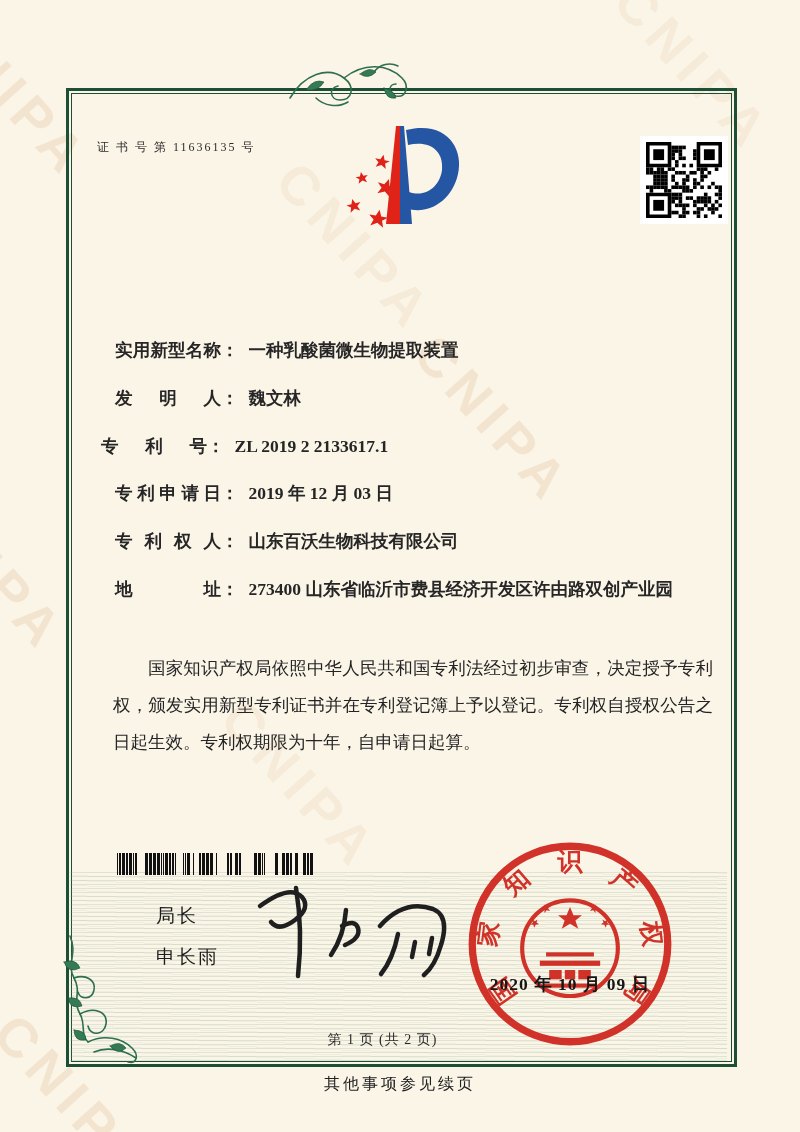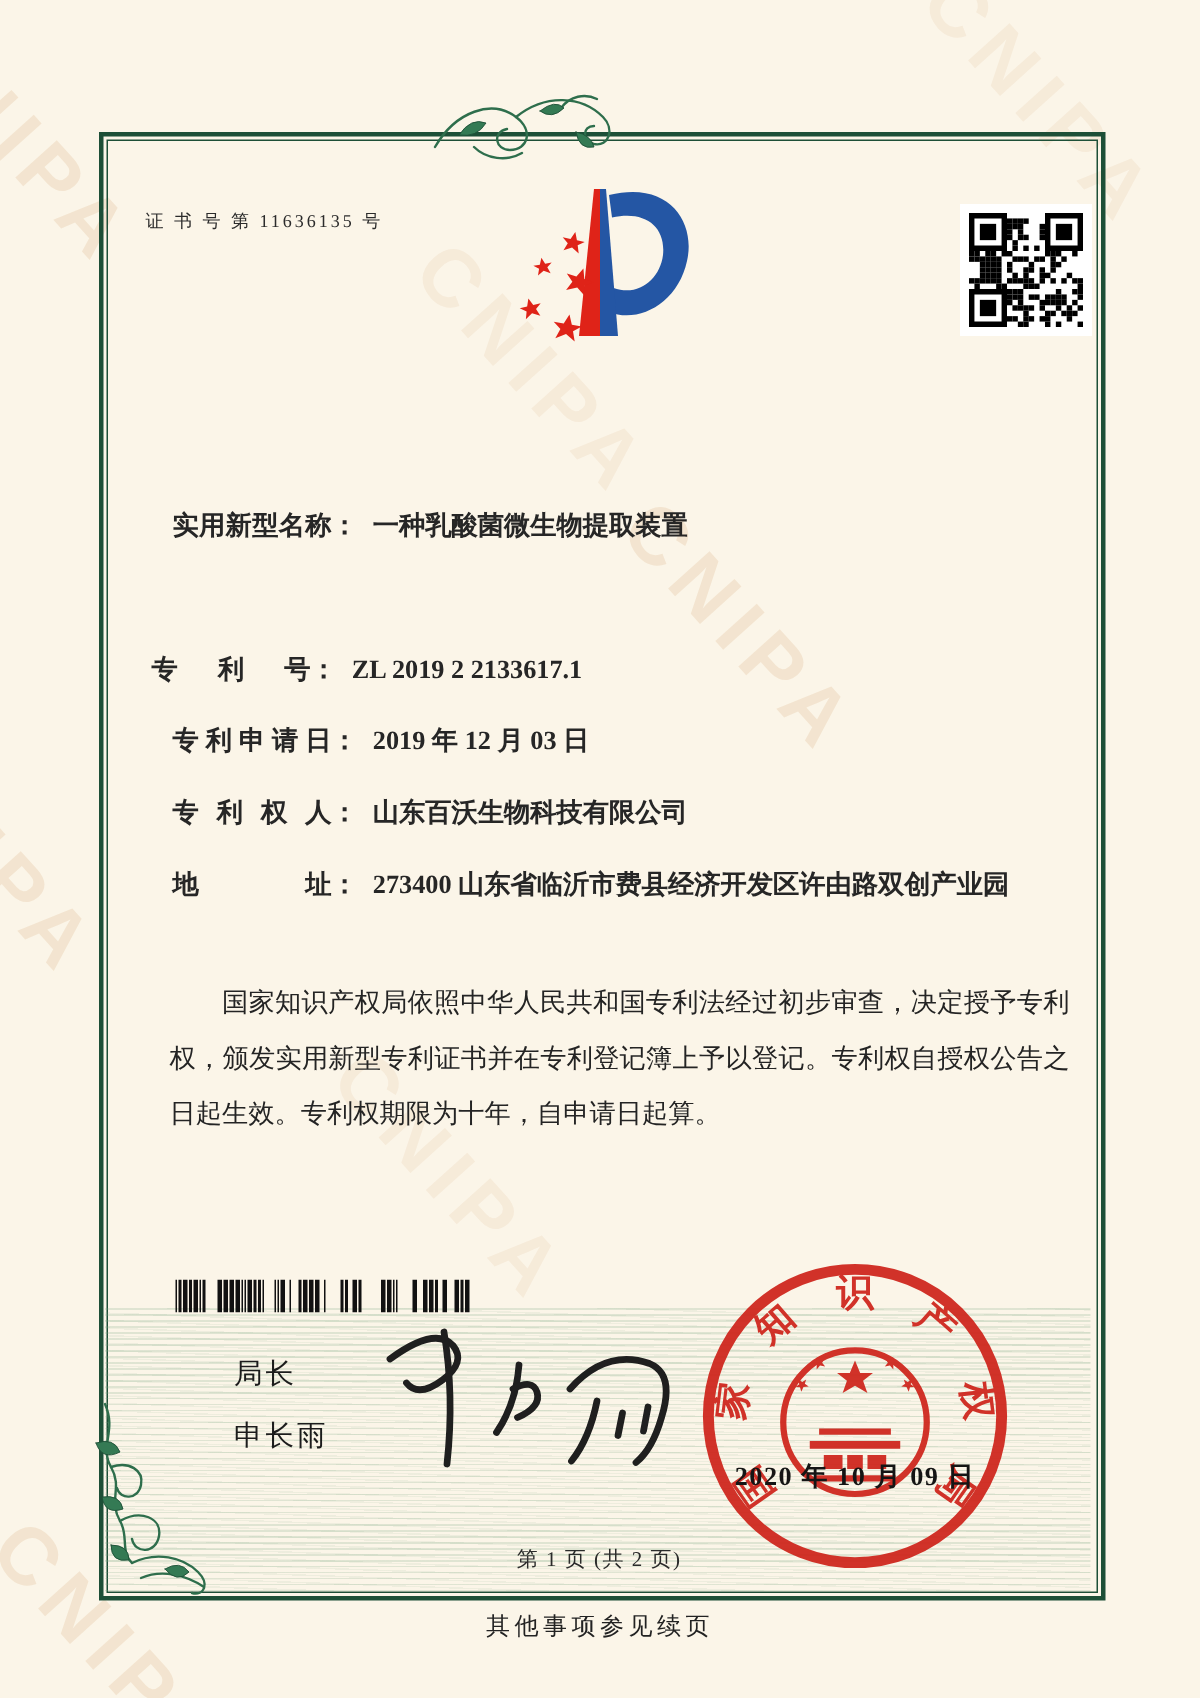--- a/index.html
+++ b/index.html
@@ -50,21 +50,21 @@
   .signature{position:absolute;left:222px;top:874px;width:230px;height:115px;}
   .signature path{stroke:#1f1f1f;stroke-width:4.5;fill:none;stroke-linecap:round;}
 
   .seal{position:absolute;left:466px;top:840px;width:208px;height:208px;opacity:0.93;}
   .seal svg{width:100%;height:100%;}
   .seal-arc text{fill:#ce241b;font-size:24px;font-weight:bold;text-anchor:middle;
                  font-family:"Liberation Serif","DejaVu Serif",serif;}
   .sealdate{position:absolute;left:458px;top:972px;width:224px;text-align:center;
             font-size:17.5px;font-weight:bold;color:#151515;letter-spacing:1px;}
 
-  .pagefoot{position:absolute;left:67px;top:1031px;width:665px;text-align:center;
+  .pagefoot{position:absolute;left:50px;top:1031px;width:665px;text-align:center;
             font-size:14px;color:#2b2b2b;letter-spacing:1px;}
   .contnote{position:absolute;left:0;top:1074px;width:800px;text-align:center;
             font-size:16px;color:#222;letter-spacing:3px;}
 
   
   .orn{position:absolute;pointer-events:none;}
   .orn path{stroke:#2e6e4c;fill:none;stroke-width:1.6;stroke-linecap:round;}
   .orn .leaf{fill:#347a54;stroke:#1d4f37;stroke-width:0.6;}
 </style>
 </head>
@@ -270,20 +270,23 @@
           <path fill-rule="evenodd" d="M0,56 h28 v28 h-28 Z M4,60 v20 h20 v-20 Z"></path>
           <rect x="8" y="64" width="12" height="12"></rect>
         </g>
     </svg>
   </div>
 
 
   <div class="frow" style="top:338px;left:115px;">
     <span class="lab">实用新型名称</span><span class="col">：</span><span>一种乳酸菌微生物提取装置</span>
   </div>
+  <div class="frow" style="top:386px;left:115px;">
+    <span class="lab">发明人</span><span class="col">：</span><span>魏文林</span>
+  </div>
   <div class="frow" style="top:434px;left:101px;">
     <span class="lab">专利号</span><span class="col">：</span><span>ZL 2019 2 2133617.1</span>
   </div>
   <div class="frow" style="top:481px;left:115px;">
     <span class="lab">专利申请日</span><span class="col">：</span><span>2019 年 12 月 03 日</span>
   </div>
   <div class="frow" style="top:529px;left:115px;">
     <span class="lab">专利权人</span><span class="col">：</span><span>山东百沃生物科技有限公司</span>
   </div>
   <div class="frow" style="top:577px;left:115px;">

